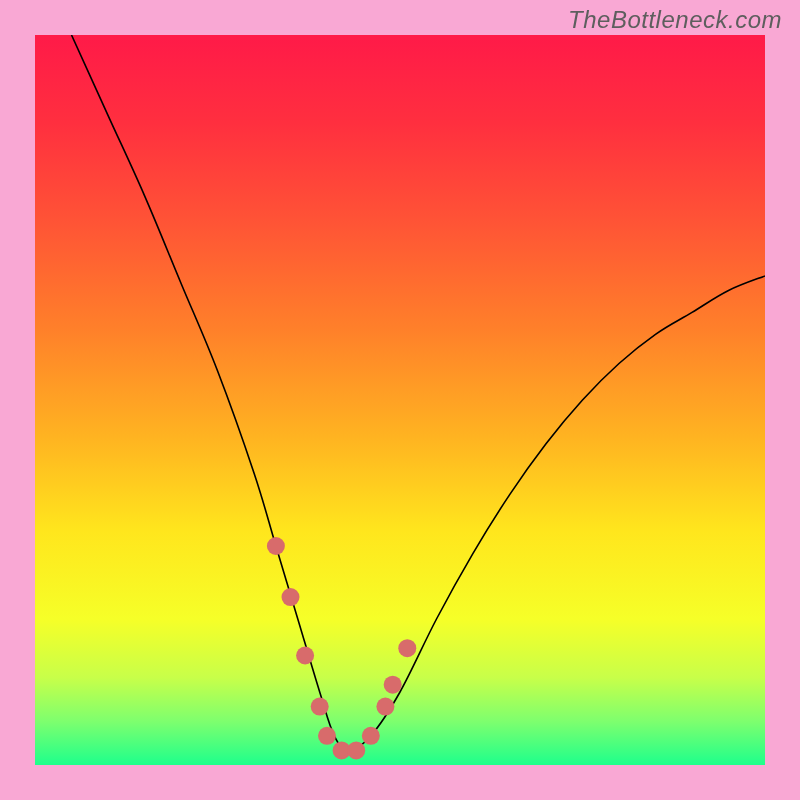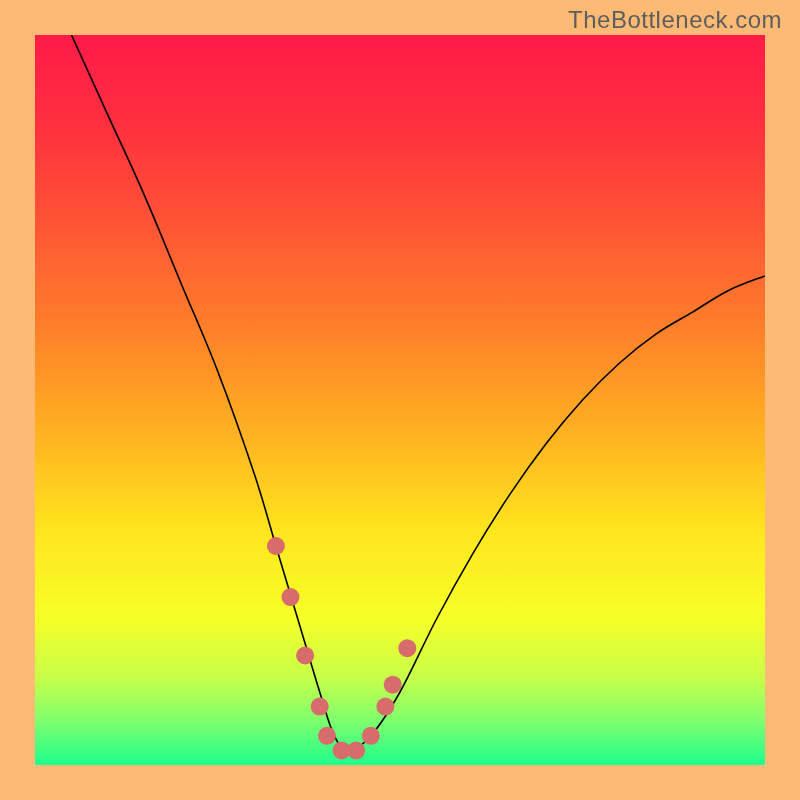--- a/index.html
+++ b/index.html
@@ -10,21 +10,22 @@
     background: #000;
     font-family: Arial, Helvetica, sans-serif;
     overflow: hidden;
   }
   .frame {
     position: absolute;
     left: 0;
     top: 0;
     width: 800px;
     height: 800px;
-    background: #fdba74;
+    background: #f9a8d4;
+    font-style: italic;
   }
   .plot {
     position: absolute;
     left: 35px;
     top: 35px;
     width: 730px;
     height: 730px;
   }
   .watermark {
     position: absolute;

